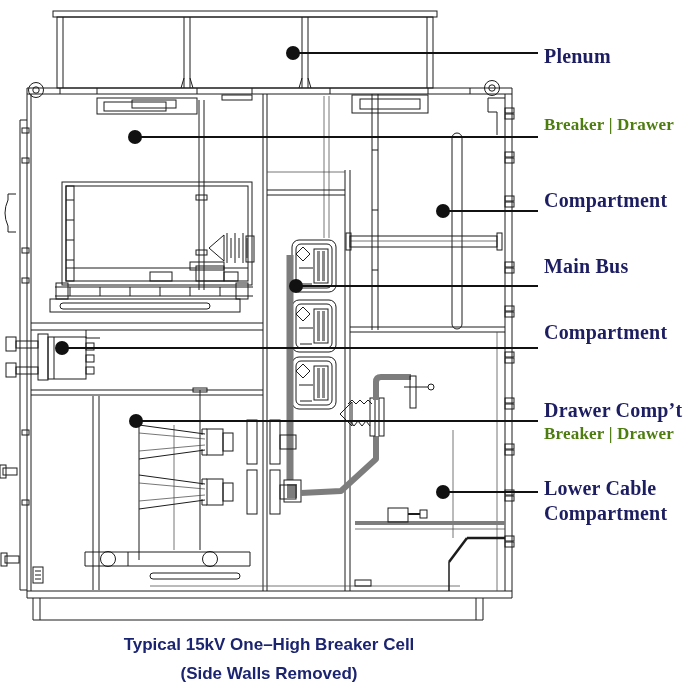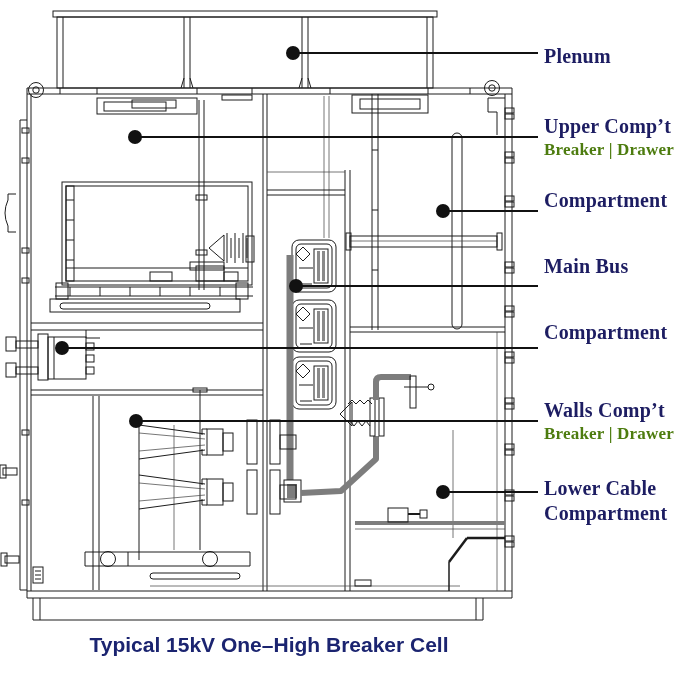--- a/index.html
+++ b/index.html
@@ -3,21 +3,21 @@
 <meta charset="utf-8">
 <style>
   html,body{margin:0;padding:0;background:#ffffff;}
   #stage{position:relative;width:698px;height:693px;background:#fff;overflow:hidden;
          font-family:"Liberation Serif",serif;}
   #drawing{position:absolute;left:0;top:0;}
   .callout{position:absolute;left:544px;color:#1d1d62;font-weight:bold;font-size:20px;
            line-height:25px;white-space:nowrap;letter-spacing:.2px;}
   .callout .sub{color:#4d7c0f;font-size:17px;line-height:22px;font-weight:bold;}
   #caption{position:absolute;left:28px;top:630px;width:482px;text-align:center;
-           font-family:"Liberation Sans",sans-serif;font-weight:bold;font-size:21px;
+           font-family:"Liberation Sans",sans-serif;font-weight:bold;font-size:17px;
            line-height:29px;color:#1b2470;}
   svg .ln{stroke:#1c1c1c;stroke-width:1;fill:none;}
   svg .thin{stroke:#4a4a4a;stroke-width:.75;fill:none;}
   svg .gray{stroke:#7d7d7d;fill:none;}
   svg .leader{stroke:#111;stroke-width:2.2;}
   svg .dot{fill:#111;stroke:none;}
 </style>
 </head>
 <body>
 
@@ -319,43 +319,43 @@
       <line class="leader" x1="443" y1="492" x2="538" y2="492"></line>
       <circle class="dot" cx="443" cy="492" r="7"></circle>
     </g>
   </svg>
 
   <div class="callout" style="top:44px">
     <div>Plenum</div>
   </div>
 
   <div class="callout" style="top:114px">
-    <div>Upper Comp’t</div>
     <div class="sub">Breaker | Drawer</div>
   </div>
 
   <div class="callout" style="top:188px">
     <div>Compartment</div>
   </div>
 
   <div class="callout" style="top:254px">
     <div>Main Bus</div>
   </div>
 
   <div class="callout" style="top:320px">
     <div>Compartment</div>
   </div>
 
   <div class="callout" style="top:398px">
-    <div>Walls Comp’t</div>
+    <div>Drawer Comp’t</div>
     <div class="sub">Breaker | Drawer</div>
   </div>
 
   <div class="callout" style="top:476px">
     <div>Lower Cable</div>
     <div>Compartment</div>
   </div>
 
   <div id="caption">
     <div>Typical 15kV One–High Breaker Cell</div>
+    <div>(Side Walls Removed)</div>
   </div>
 
 </div>
 
 </body></html>

